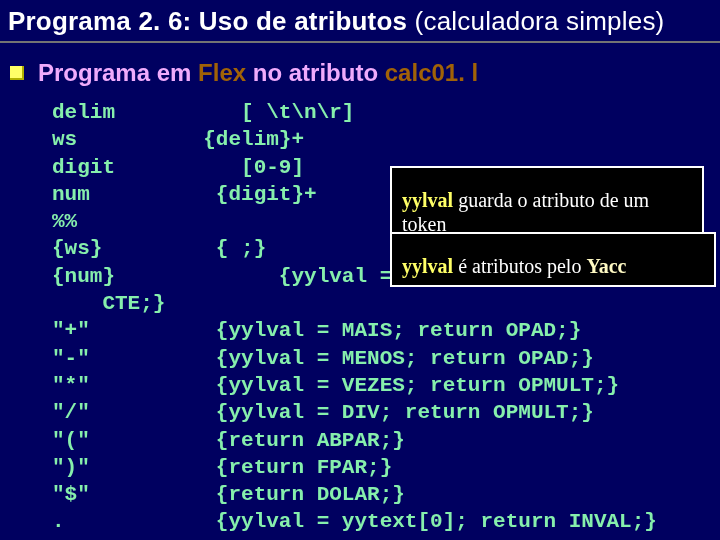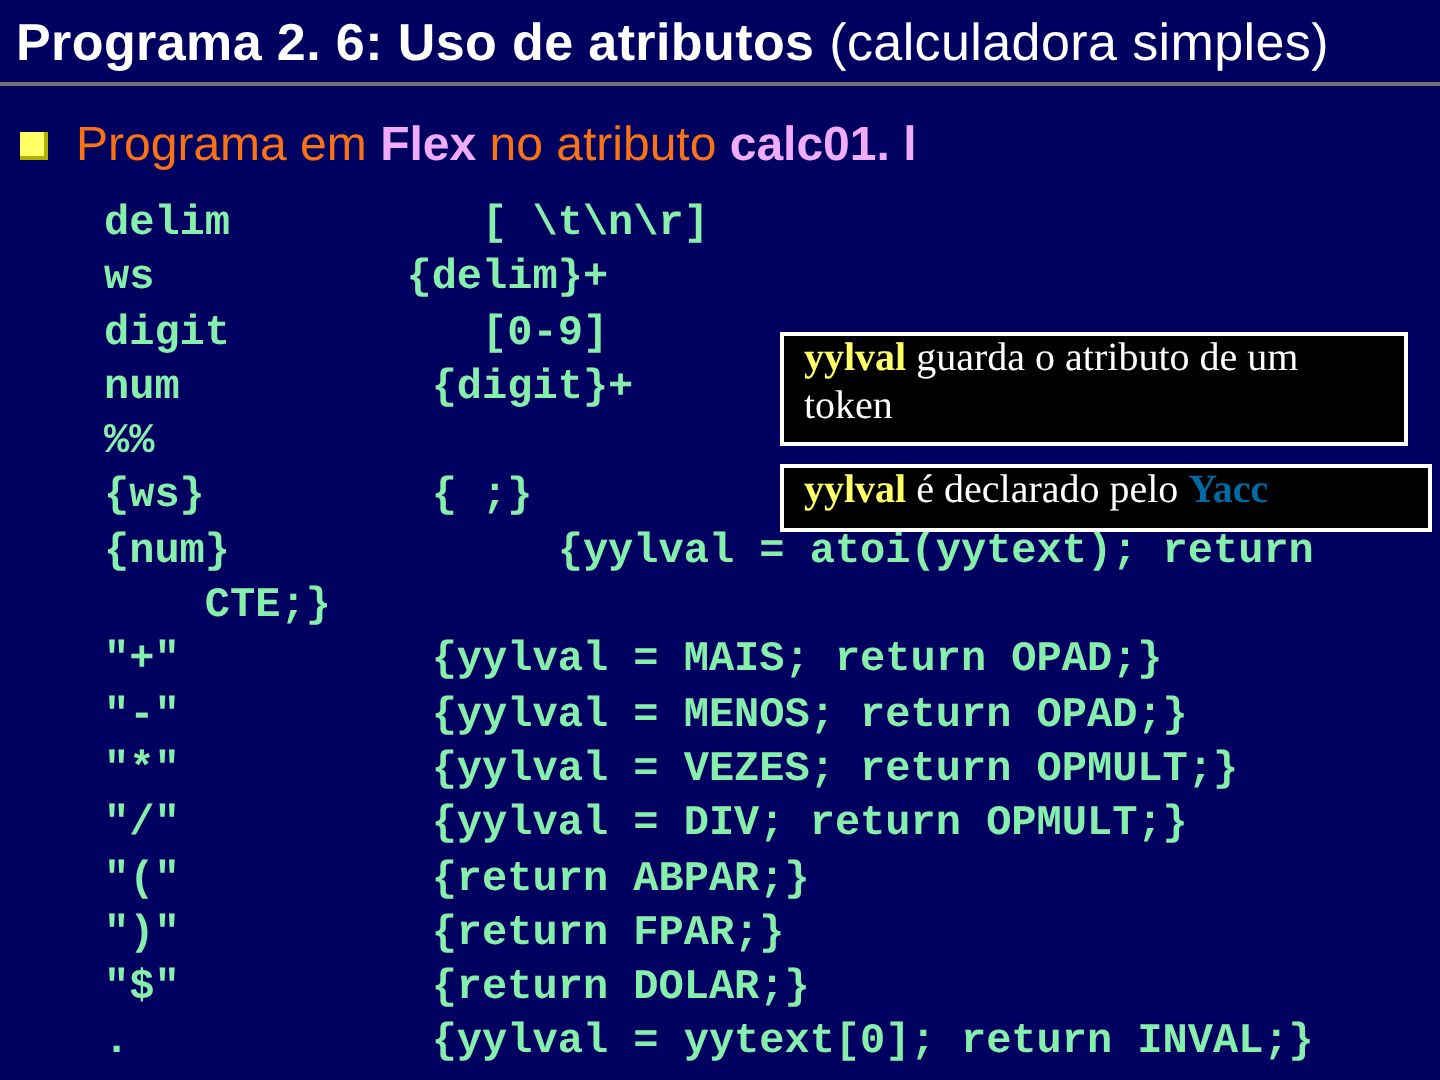--- a/index.html
+++ b/index.html
@@ -21,46 +21,46 @@
   .title .n{font-weight:400}
   .subtitle{
     display:flex;align-items:center;gap:14px;
     font-size:24px;
     padding:16px 0 10px 10px;
   }
   .bullet{
     width:14px;height:14px;background:#FFFF66;
     box-shadow:inset -2px -2px 0 #b0b000;
   }
-  .subtitle .b{font-weight:700;color:#f0abfc}
-  .subtitle .n{font-weight:400;color:#f97316}
+  .subtitle .b{font-weight:700;color:#a16207}
+  .subtitle .n{font-weight:700;color:#f0abfc}
   .code{
     font-family:"Courier New",Courier,monospace;
     font-size:21px;
     font-weight:700;
     color:#86efac;
     white-space:pre;
     position:relative;
     padding:2px 0 0 8px;
     line-height:1.30;
     margin-left:44px;
   }
   .annot{
     position:absolute;
     background:#000;
     border:2px solid #fff;
     font-family:"Times New Roman",Times,serif;
     font-weight:400;
     font-size:20px;
     color:#fff;
-    padding:0 10px 6px 10px;
+    padding:21px 10px 6px 10px;
     line-height:1.18;
   }
   .annot .kw{font-weight:700;color:#FFFF66}
-  .annot .kw2{font-weight:700;color:#0369a1}
+  .annot .kw2{font-weight:700;color:#fef9c3}
   #an1{left:390px;top:166px;width:290px}
   #an2{left:390px;top:232px;width:302px}
 </style>
 </head>
 <body>
 
 <div class="title">
   <span class="b">Programa 2. 6:  Uso de atributos</span><span class="n"> (calculadora simples)</span>
 </div>
 
@@ -86,14 +86,14 @@
 "("          {return ABPAR;}
 ")"          {return FPAR;}
 "$"          {return DOLAR;}
 .            {yylval = yytext[0]; return INVAL;}</div>
 
 <div id="an1" class="annot">
   <span class="kw">yylval</span><span> guarda o atributo de um token</span>
 </div>
 
 <div id="an2" class="annot">
-  <span class="kw">yylval</span><span> é declarado pelo </span><span class="kw2">Yacc</span>
+  <span class="kw">yylval</span><span> é atributos pelo </span><span class="kw2">Yacc</span>
 </div>
 
 </body></html>

